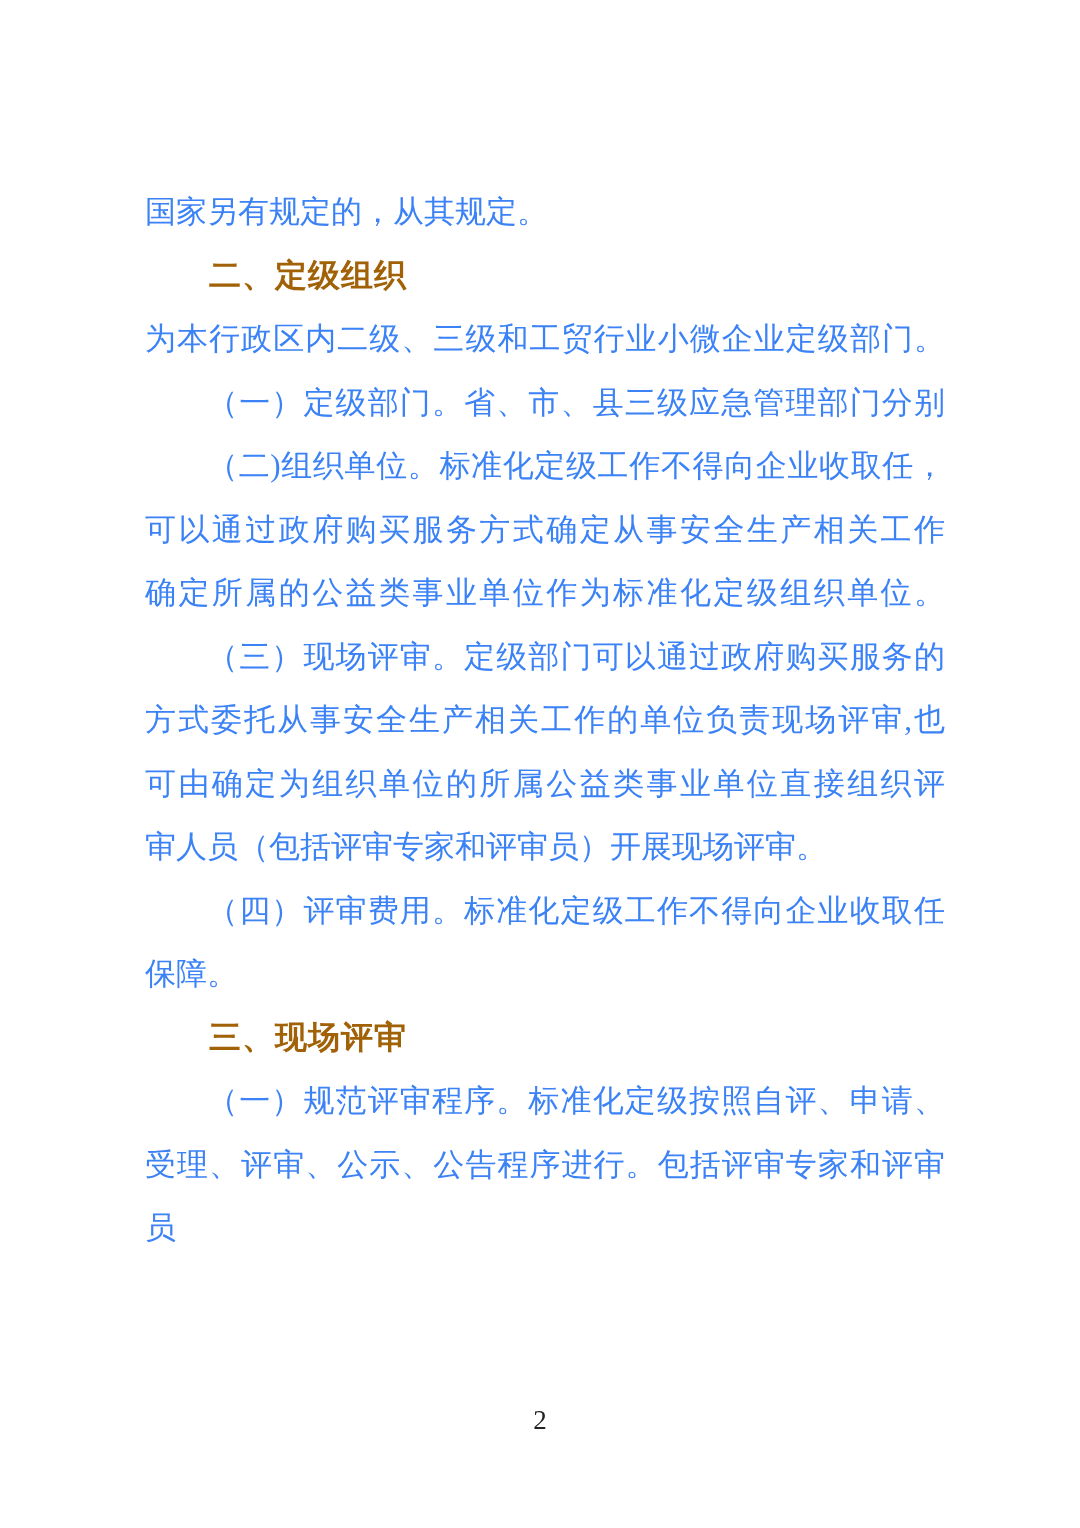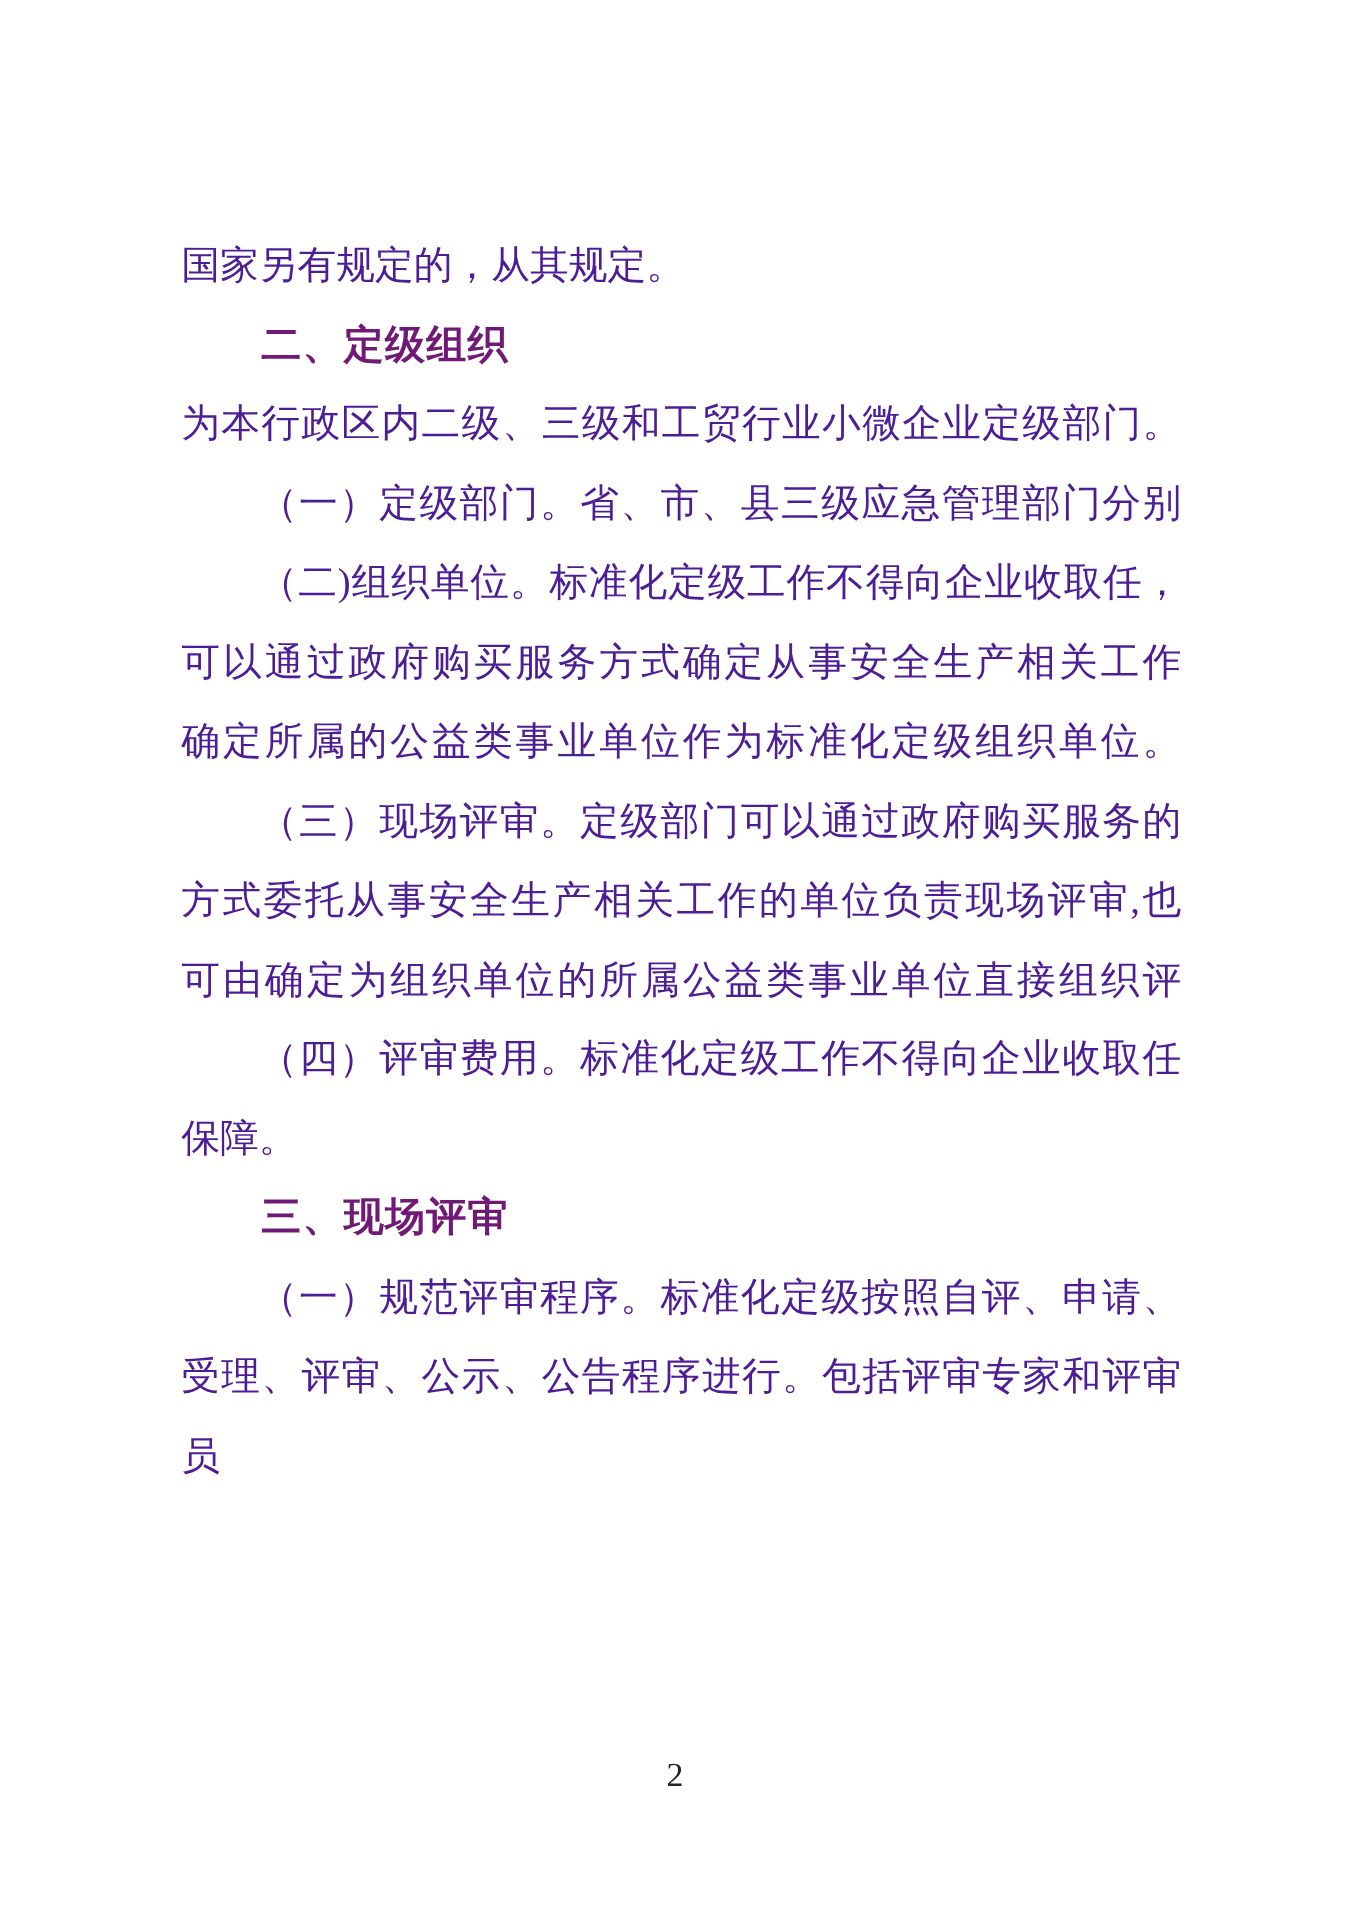--- a/index.html
+++ b/index.html
@@ -18,35 +18,35 @@
   .content {
     position: absolute;
     left: 145px;
     top: 180px;
     width: 800px;
   }
   .line {
     height: 63.5px;
     line-height: 63.5px;
     font-size: 31px;
-    color: #4c1d95;
+    color: #3b82f6;
     text-align: left;
     text-justify: inter-character;
   }
   .line.fill {
     text-align: justify;
     text-align-last: justify;
   }
   .line.indent {
     text-indent: 2em;
   }
   .line.heading {
     font-family: "Liberation Sans", "DejaVu Sans", sans-serif;
     font-weight: 700;
-    color: #701a75;
+    color: #a16207;
     font-size: 32px;
     letter-spacing: 1px;
   }
   .page-number {
     position: absolute;
     left: 0;
     top: 1405px;
     width: 100%;
     text-align: center;
     font-size: 27px;
@@ -62,20 +62,21 @@
       <div class="line body">国家另有规定的，从其规定。</div>
       <div class="line heading indent">二、定级组织</div>
       <div class="line body fill">为本行政区内二级、三级和工贸行业小微企业定级部门。</div>
       <div class="line body indent fill">（一）定级部门。省、市、县三级应急管理部门分别</div>
       <div class="line body indent fill">（二)组织单位。标准化定级工作不得向企业收取任，</div>
       <div class="line body fill">可以通过政府购买服务方式确定从事安全生产相关工作</div>
       <div class="line body fill">确定所属的公益类事业单位作为标准化定级组织单位。</div>
       <div class="line body indent fill">（三）现场评审。定级部门可以通过政府购买服务的</div>
       <div class="line body fill">方式委托从事安全生产相关工作的单位负责现场评审,也</div>
       <div class="line body fill">可由确定为组织单位的所属公益类事业单位直接组织评</div>
+      <div class="line body">审人员（包括评审专家和评审员）开展现场评审。</div>
       <div class="line body indent fill">（四）评审费用。标准化定级工作不得向企业收取任</div>
       <div class="line body">保障。</div>
       <div class="line heading indent">三、现场评审</div>
       <div class="line body indent fill">（一）规范评审程序。标准化定级按照自评、申请、</div>
       <div class="line body fill">受理、评审、公示、公告程序进行。包括评审专家和评审员</div>
     </div>
   <div class="page-number">2</div>
 </div>
 
 </body></html>

